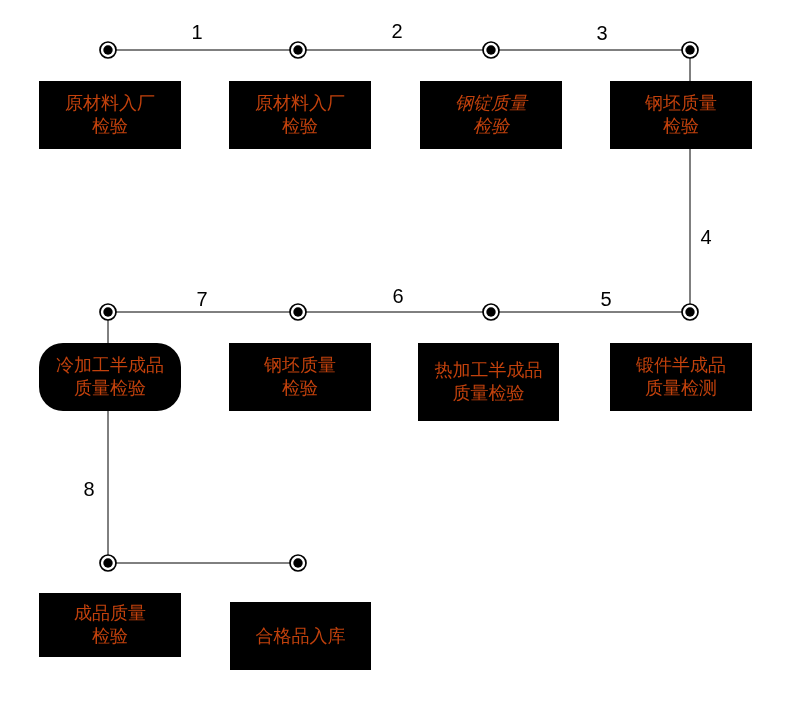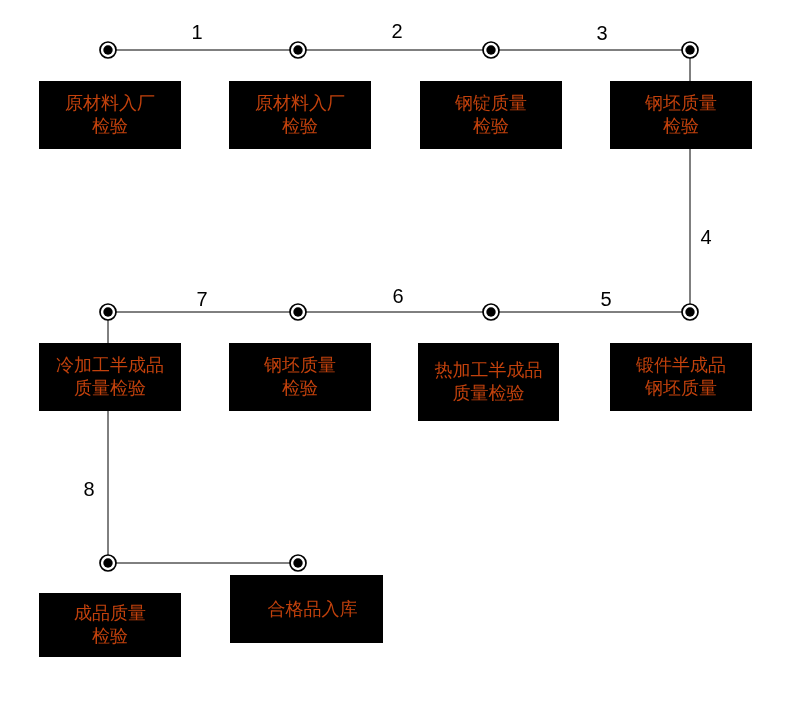--- a/index.html
+++ b/index.html
@@ -107,37 +107,37 @@
     <g>
         <circle class="node-outer" cx="298" cy="563" r="8"></circle>
         <circle class="node-inner" cx="298" cy="563" r="4.7"></circle>
       </g>
   </svg>
 
   <div class="box" style="left:39px;  top:81px;  width:142px; height:68px;">原材料入厂
 检验</div>
   <div class="box" style="left:229px; top:81px;  width:142px; height:68px;">原材料入厂
 检验</div>
-  <div class="box" style="left:420px; top:81px;  width:142px; height:68px;">钢锭质量
+  <div class="box" style="left:420px; top:81px;  width:142px; height:68px;font-style:italic;">钢锭质量
 检验</div>
   <div class="box" style="left:610px; top:81px;  width:142px; height:68px;">钢坯质量
 检验</div>
 
-  <div class="box" style="left:39px;  top:343px; width:142px; height:68px;">冷加工半成品
+  <div class="box" style="left:39px;  top:343px; width:142px; height:68px;border-radius:24px;">冷加工半成品
 质量检验</div>
   <div class="box" style="left:229px; top:343px; width:142px; height:68px;">钢坯质量
 检验</div>
   <div class="box" style="left:418px; top:343px; width:141px; height:78px;">热加工半成品
 质量检验</div>
   <div class="box" style="left:610px; top:343px; width:142px; height:68px;">锻件半成品
-钢坯质量</div>
+质量检测</div>
 
   <div class="box" style="left:39px;  top:593px; width:142px; height:64px;">成品质量
 检验</div>
-  <div class="box" style="left:230px; top:575px; width:141px; height:68px;padding-left:12px;">合格品入库</div>
+  <div class="box" style="left:230px; top:602px; width:141px; height:68px;">合格品入库</div>
 
   <span class="seg-label" style="left:197px; top:32px;">1</span>
   <span class="seg-label" style="left:397px; top:31px;">2</span>
   <span class="seg-label" style="left:602px; top:33px;">3</span>
   <span class="seg-label" style="left:706px; top:237px;">4</span>
   <span class="seg-label" style="left:606px; top:299px;">5</span>
   <span class="seg-label" style="left:398px; top:296px;">6</span>
   <span class="seg-label" style="left:202px; top:299px;">7</span>
   <span class="seg-label" style="left:89px;  top:489px;">8</span>
 

